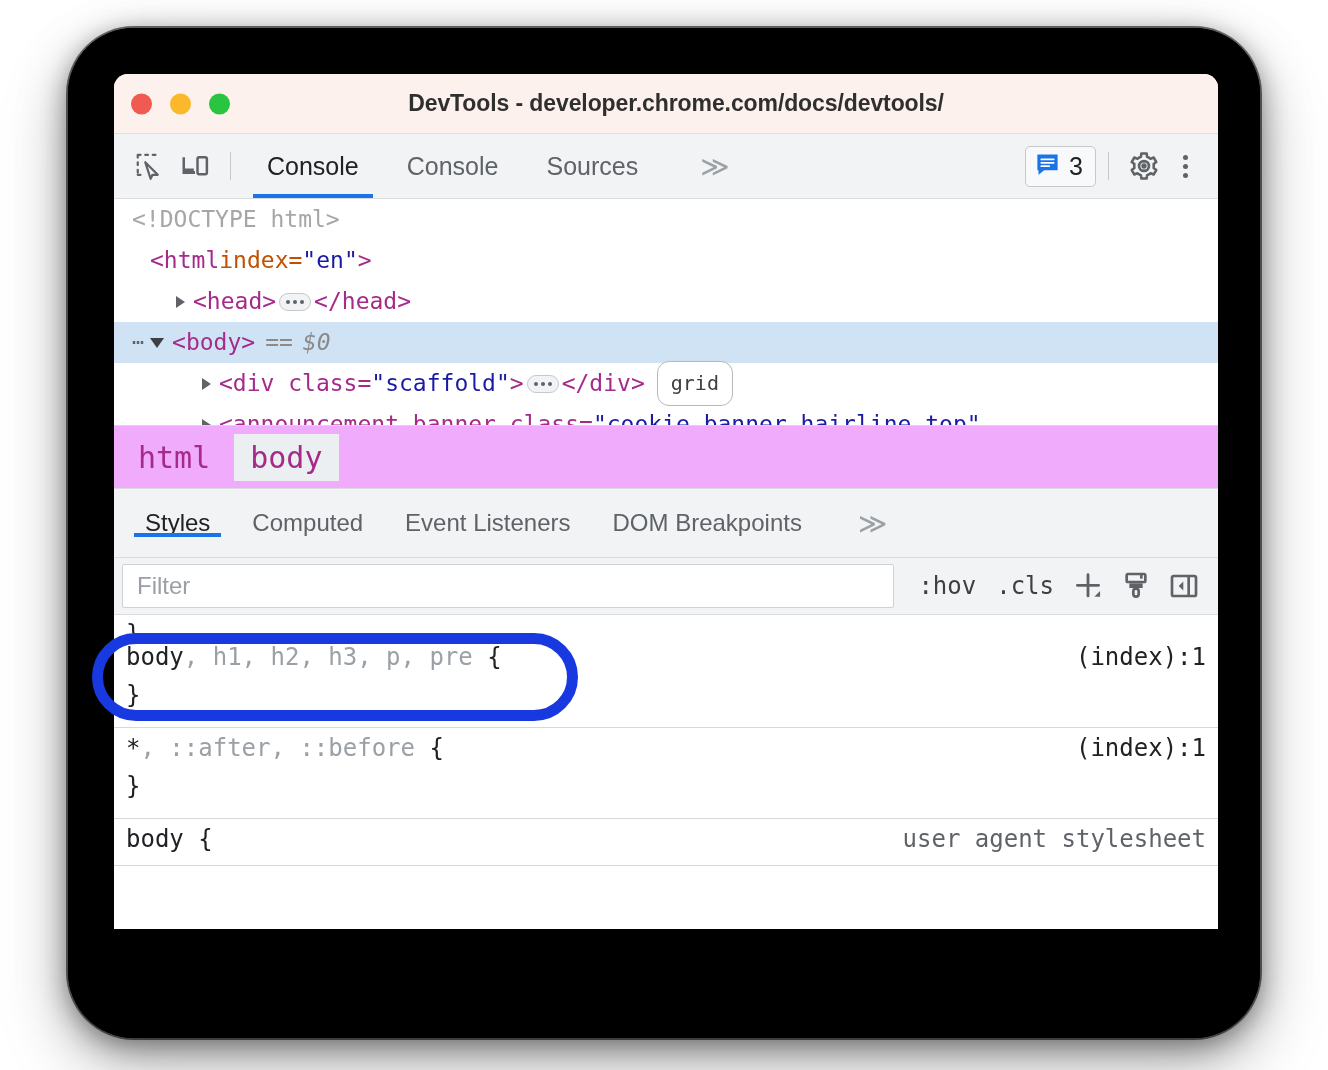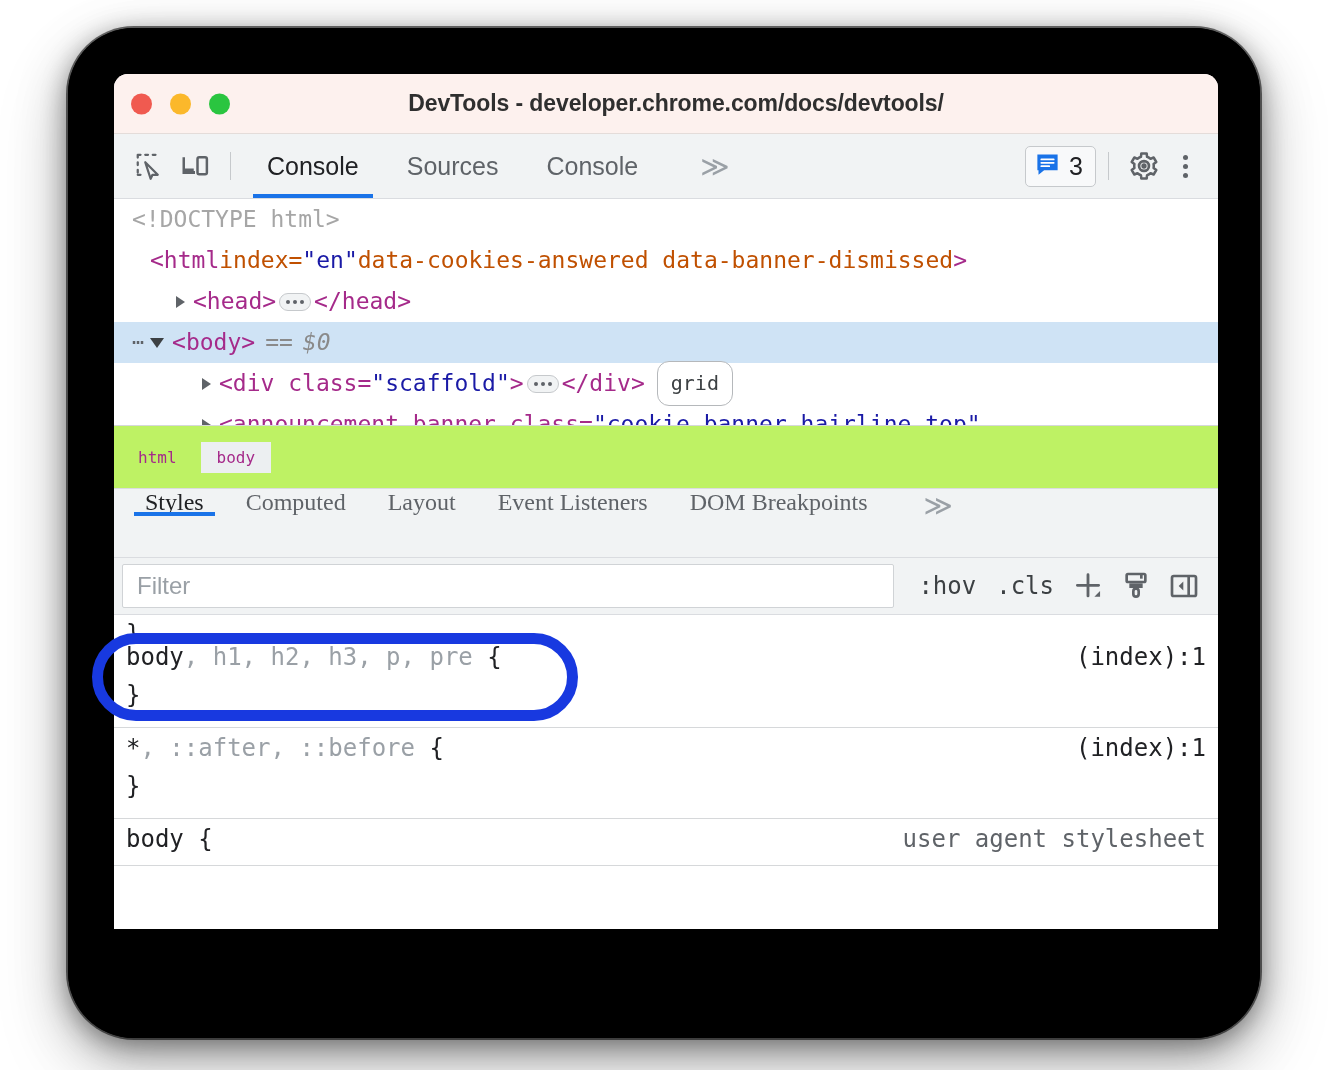--- a/index.html
+++ b/index.html
@@ -258,46 +258,45 @@
     color: #3c4043;
     margin-left: 12px;
     background: #fff;
     font-family: "DejaVu Sans Mono", monospace;
   }
 
   
   .breadcrumb {
     height: 62px;
     min-height: 62px;
-    background: #bef264;
+    background: #f0abfc;
     border-top: 1px solid #d6d8da;
     display: flex;
     align-items: center;
     font-family: "DejaVu Sans Mono", monospace;
-    font-size: 16px;
+    font-size: 30px;
   }
   .crumb {
     color: #a52a8a;
     padding: 6px 16px;
     margin-left: 8px;
   }
   .crumb.active {
     background: #eceff1;
   }
 
   
   .subtabs {
     height: 68px;
     min-height: 68px;
     background: #f1f3f4;
     display: flex;
-    align-items: flex-start;
+    align-items: center;
     border-top: 1px solid #dadce0;
     border-bottom: 1px solid #dadce0;
-    font-family: Liberation Serif, serif;
   }
   .subtab {
     display: flex;
     align-items: center;
     padding: 0 21px;
     font-size: 24px;
     color: #5f6368;
     position: relative;
   }
   .subtab:first-child { margin-left: 10px; }
@@ -453,24 +452,24 @@
         <rect x="14" y="5" width="7.5" height="13.5" rx="1.4" stroke="#5f6368" stroke-width="2" fill="none"></rect>
       </svg>
     </div>
     <div class="tb-divider"></div>
 
     <div class="maintabs">
       <div class="maintab active">
         <span>Console</span>
       </div>
       <div class="maintab">
+        <span>Console</span>
+      </div>
+      <div class="maintab">
         <span>Sources</span>
-      </div>
-      <div class="maintab">
-        <span>Console</span>
       </div>
       <div class="maintab">
         <span class="chev-more">≫</span>
       </div>
     </div>
 
     <div class="tb-right">
       <div class="issues-badge">
         <span>
           <svg width="27" height="27" viewBox="0 0 24 24">
@@ -499,21 +498,20 @@
   <div class="domtree">
 
     <div class="domrow">
       <span class="tok-doctype">&lt;!DOCTYPE html&gt;</span>
     </div>
 
     <div class="domrow ind1">
       <span class="tok-tag">&lt;html</span>
         <span class="tok-attr"> index=</span>
         <span class="tok-val">"en"</span>
-        <span class="tok-attr"> data-cookies-answered data-banner-dismissed</span>
         <span class="tok-tag">&gt;</span>
     </div>
 
     <div class="domrow ind2">
       <span class="tri"></span>
         <span class="tok-tag">&lt;head&gt;</span>
         <span class="dots-badge">
           <i></i>
           <i></i>
           <i></i>
@@ -554,23 +552,20 @@
     <span class="crumb">html</span>
     <span class="crumb active">body</span>
   </div>
 
   <div class="subtabs">
     <div class="subtab active">
       <span>Styles</span>
     </div>
     <div class="subtab">
       <span>Computed</span>
-    </div>
-    <div class="subtab">
-      <span>Layout</span>
     </div>
     <div class="subtab">
       <span>Event Listeners</span>
     </div>
     <div class="subtab">
       <span>DOM Breakpoints</span>
     </div>
     <div class="subtab">
       <span class="chev-more">≫</span>
     </div>

